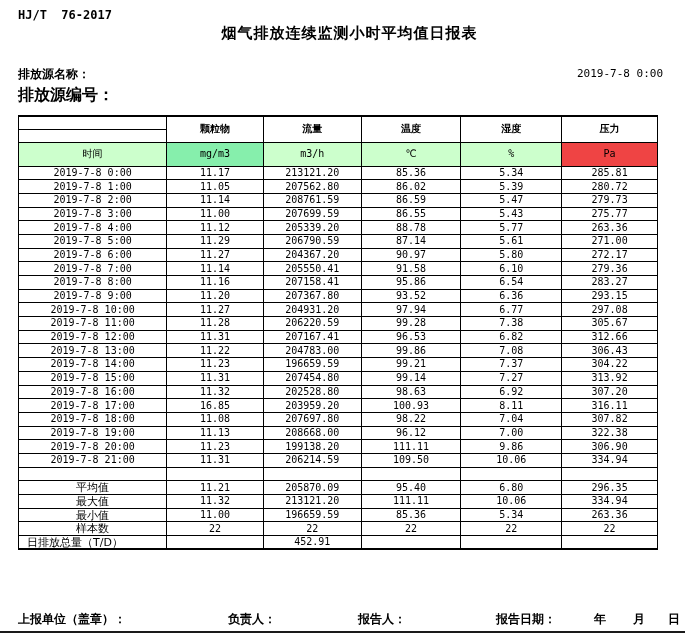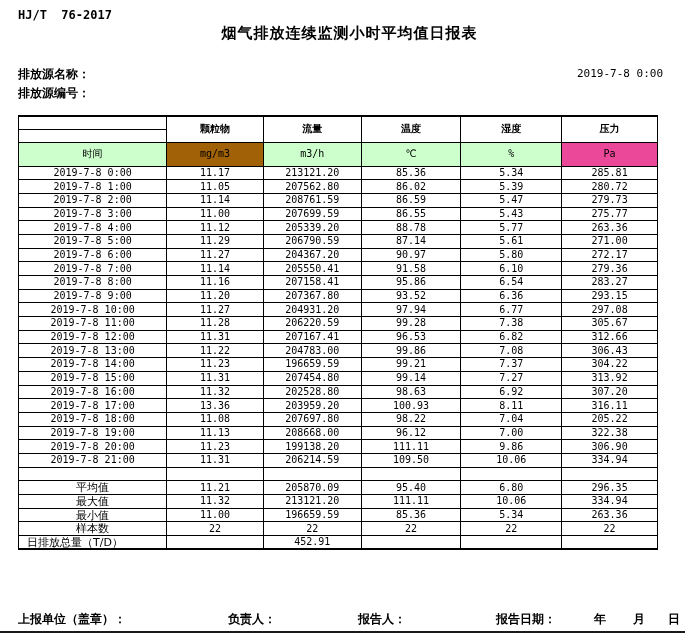--- a/index.html
+++ b/index.html
@@ -3,21 +3,21 @@
 <meta charset="utf-8">
 <style>
   html,body{margin:0;padding:0;background:#fff;}
   .page{position:relative;width:685px;height:635px;background:#fff;overflow:hidden;
         font-family:"DejaVu Sans","Liberation Sans",sans-serif;color:#000;padding-left:14px;}
   .std{position:absolute;left:18px;top:8px;font-size:12px;font-weight:bold;white-space:pre;
        font-family:"DejaVu Sans Mono","DejaVu Sans",monospace;}
   .title{position:absolute;left:0;top:24px;width:100%;text-align:center;
          font-size:15px;font-weight:bold;letter-spacing:1px;}
   .src-name{position:absolute;left:18px;top:66px;font-size:12px;font-weight:bold;}
-  .src-id{position:absolute;left:18px;top:85px;font-size:12px;font-weight:bold;}
+  .src-id{position:absolute;left:18px;top:85px;font-size:16px;font-weight:bold;}
   .rpt-date{position:absolute;right:36px;top:67px;font-size:11px;
             font-family:"DejaVu Sans Mono","DejaVu Sans",monospace;}
   table.rpt{position:absolute;left:18px;top:115px;border-collapse:collapse;table-layout:fixed;
             width:640px;border:1px solid #000;border-top:2px solid #000;border-bottom:2px solid #000;}
   table.rpt td{border:1px solid #000;text-align:center;vertical-align:middle;padding:0;
                overflow:hidden;white-space:nowrap;font-size:10px;line-height:1;
                font-family:"DejaVu Sans Mono","DejaVu Sans",monospace;}
   tr.hsub{height:13px;}
   td.colname{font-size:11px;font-family:"DejaVu Sans","Liberation Sans",sans-serif;font-weight:bold;}
   tr.unitrow{height:24px;}
@@ -60,25 +60,25 @@
         <td class="colname" rowspan="2">流量</td>
         <td class="colname" rowspan="2">温度</td>
         <td class="colname" rowspan="2">湿度</td>
         <td class="colname" rowspan="2">压力</td>
       </tr>
       <tr class="hsub">
         <td></td>
       </tr>
       <tr class="unitrow">
         <td class="timehead" style="background: rgb(204, 255, 204);">时间</td>
-        <td style="background: #a16207;">mg/m3</td>
+        <td style="background: #86efac;">mg/m3</td>
         <td style="background: rgb(204, 255, 204);">m3/h</td>
         <td style="background: rgb(204, 255, 204);">℃</td>
         <td style="background: rgb(204, 255, 204);">%</td>
-        <td style="background: #ec4899;">Pa</td>
+        <td style="background: #ef4444;">Pa</td>
       </tr>
     </thead>
     <tbody class="data">
         <tr>
           <td>2019-7-8 0:00</td>
           <td>11.17</td>
           <td>213121.20</td>
           <td>85.36</td>
           <td>5.34</td>
           <td>285.81</td>
@@ -206,33 +206,33 @@
         <tr>
           <td>2019-7-8 16:00</td>
           <td>11.32</td>
           <td>202528.80</td>
           <td>98.63</td>
           <td>6.92</td>
           <td>307.20</td>
         </tr>
         <tr>
           <td>2019-7-8 17:00</td>
-          <td>13.36</td>
+          <td>16.85</td>
           <td>203959.20</td>
           <td>100.93</td>
           <td>8.11</td>
           <td>316.11</td>
         </tr>
         <tr>
           <td>2019-7-8 18:00</td>
           <td>11.08</td>
           <td>207697.80</td>
           <td>98.22</td>
           <td>7.04</td>
-          <td>205.22</td>
+          <td>307.82</td>
         </tr>
         <tr>
           <td>2019-7-8 19:00</td>
           <td>11.13</td>
           <td>208668.00</td>
           <td>96.12</td>
           <td>7.00</td>
           <td>322.38</td>
         </tr>
         <tr>

